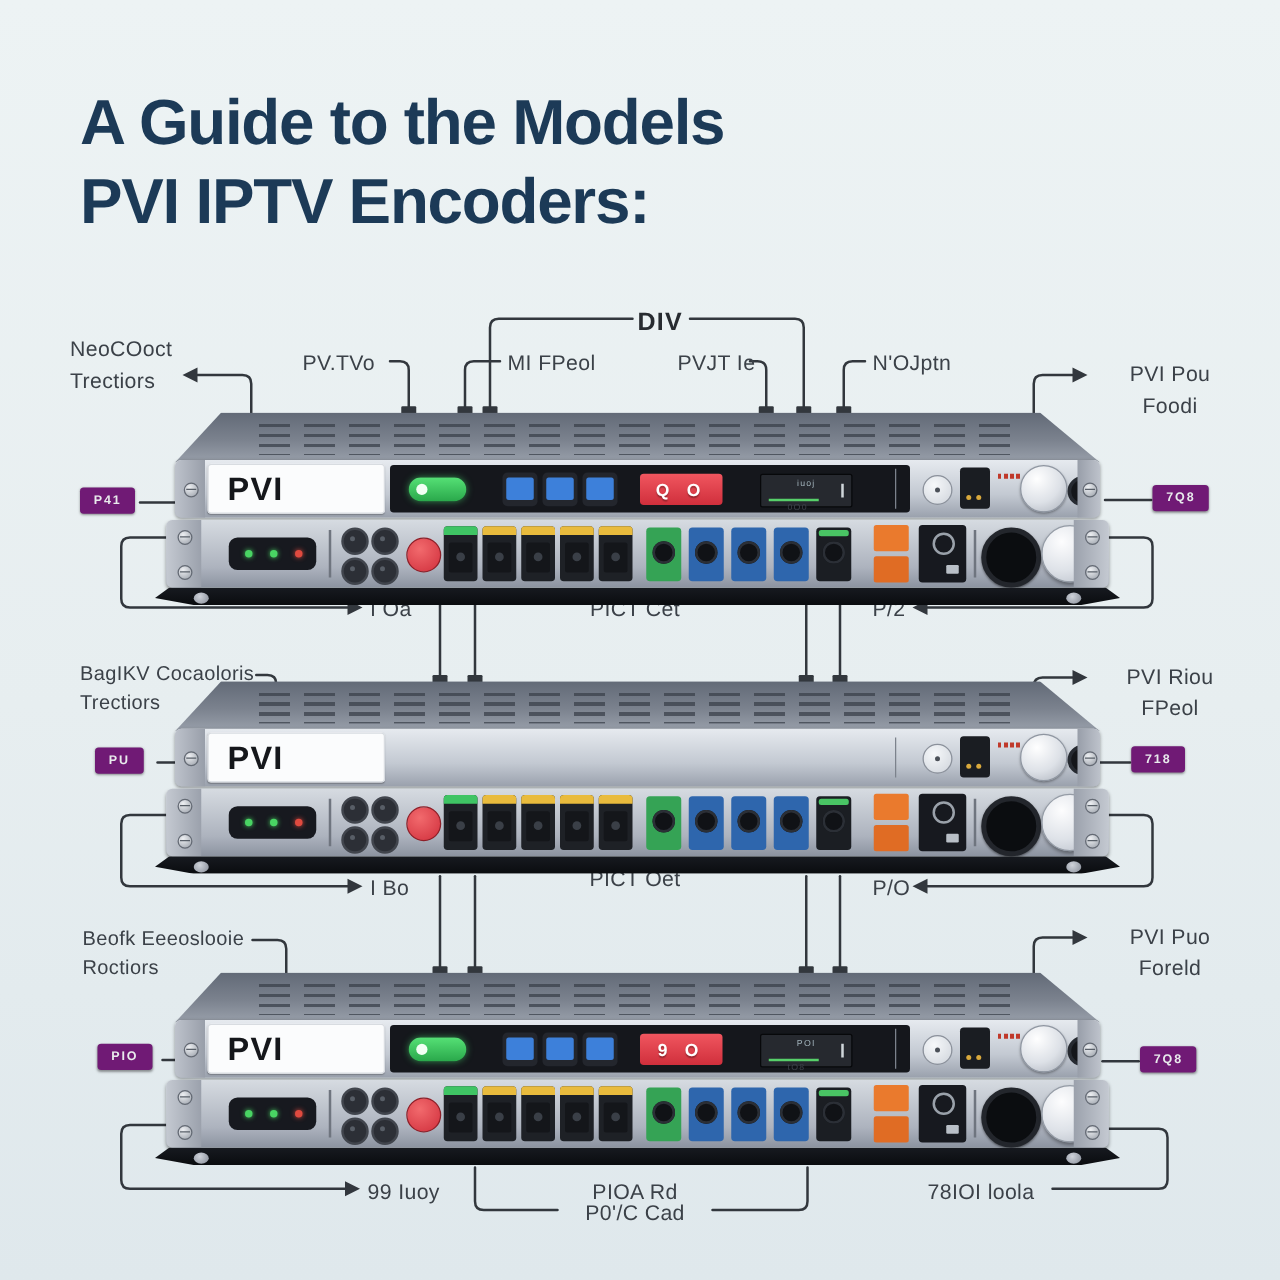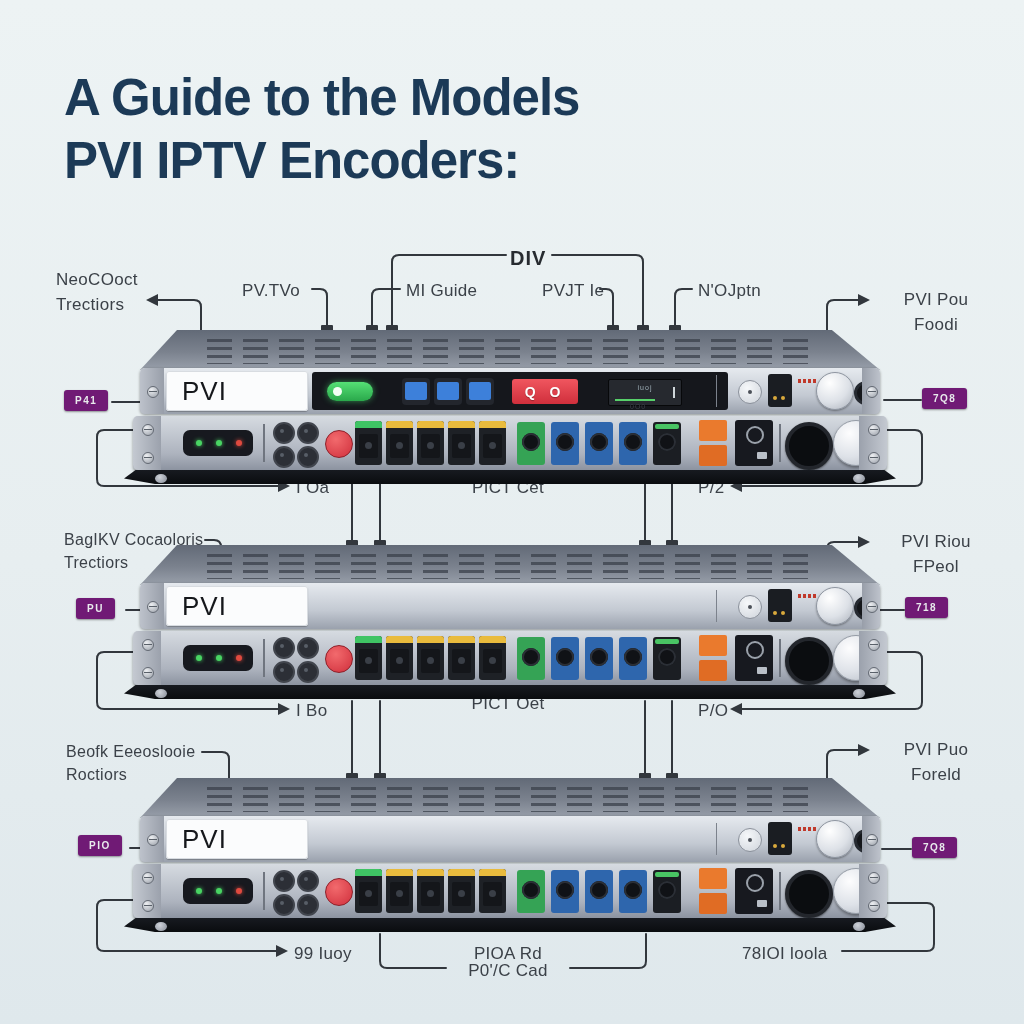--- a/index.html
+++ b/index.html
@@ -50,21 +50,21 @@
        background:linear-gradient(90deg,#bdc2cb,#989ea9);border-radius:5px 0 0 5px}
   .ear.r{right:0;width:18px;border-radius:0 5px 5px 0;
        background:linear-gradient(90deg,#989ea9,#bdc2cb)}
   .screw{position:absolute;width:10px;height:10px;border-radius:50%;border:1px solid #646a74;
        background:radial-gradient(circle at 35% 30%,#eef0f3,#9aa0a9)}
   .screw:after{content:"";position:absolute;left:1px;right:1px;top:4px;height:1px;background:#596069}
 
   .plate{position:absolute;left:26px;top:3px;width:142px;bottom:3px;background:#fbfcfd;
          border-radius:3px;box-shadow:inset 0 0 0 1px #d8dce1,0 1px 1px rgba(0,0,0,.25);
          display:flex;align-items:center}
-  .plate span{font-size:26px;font-weight:400;color:#15171b;letter-spacing:1px;padding-left:16px}
+  .plate span{font-size:26px;font-weight:700;color:#15171b;letter-spacing:1px;padding-left:16px}
 
   .panel{position:absolute;left:172px;top:4px;width:416px;bottom:4px;background:#15171c;border-radius:3px}
   .pill{position:absolute;left:15px;top:10px;width:46px;height:19px;border-radius:10px;
         background:linear-gradient(180deg,#55e075,#2aa84b);box-shadow:0 0 6px rgba(70,220,110,.6)}
   .pill:before{content:"";position:absolute;left:6px;top:5px;width:9px;height:9px;border-radius:50%;background:#f2fff4}
   .bez{position:absolute;top:6px;width:28px;height:27px;background:#23262d;border-radius:4px}
   .bez i{position:absolute;left:3px;top:4px;width:22px;height:18px;background:#3d80da;border-radius:2px;display:block}
   .bez.b1{left:90px}.bez.b2{left:122px}.bez.b3{left:154px}
   .rdisp{position:absolute;left:200px;top:7px;width:66px;height:25px;border-radius:3px;
         background:linear-gradient(180deg,#f0565f,#d02f3c);display:flex;align-items:center;justify-content:center;
@@ -195,21 +195,21 @@
     <rect x="639" y="773" width="12" height="7" rx="1"></rect>
     <rect x="666" y="773" width="12" height="7" rx="1"></rect>
   </g>
 </svg>
 
 <div class="abs lbl" style="left:56px;top:268px">
   <div>NeoCOoct</div>
   <div>Trectiors</div>
 </div>
 <div class="abs lbl" style="left:242px;top:279px">PV.TVo</div>
-<div class="abs lbl" style="left:406px;top:279px">MI Guide</div>
+<div class="abs lbl" style="left:406px;top:279px">MI FPeol</div>
 <div class="abs lbl bold" style="left:510px;top:244px">DIV</div>
 <div class="abs lbl" style="left:542px;top:279px">PVJT Ie</div>
 <div class="abs lbl" style="left:698px;top:279px">N'OJptn</div>
 <div class="abs lbl c" style="left:882px;top:288px;width:108px">
   <div>PVI Pou</div>
   <div>Foodi</div>
 </div>
 
 <div class="abs lbl" style="left:296px;top:476px">I Oa</div>
 <div class="abs lbl c" style="left:453px;top:476px;width:110px">PICT Cet</div>
@@ -416,20 +416,39 @@
   <div class="dtop">
       <div class="vents"></div>
     </div>
   <div class="drow1">
     <div class="ear">
         <span class="screw" style="left:7px;top:18px"></span>
       </div>
     <div class="plate">
         <span>PVI</span>
       </div>
+    <div class="panel">
+      <div class="pill"></div>
+      <div class="bez b1">
+          <i></i>
+        </div>
+      <div class="bez b2">
+          <i></i>
+        </div>
+      <div class="bez b3">
+          <i></i>
+        </div>
+      <div class="rdisp">9 O</div>
+      <div class="lcd">
+        <div class="txt">POI</div>
+        <div class="bar"></div>
+        <div class="tick"></div>
+      </div>
+      <div class="lcdsub">tO8</div>
+    </div>
     <div class="sep1"></div>
     <div class="dial"></div>
     <div class="sqbtn"></div>
     <div class="redmark"></div>
     <div class="knob"></div>
     <div class="jack"></div>
     <div class="ear r">
         <span class="screw" style="left:4px;top:18px"></span>
       </div>
   </div>

